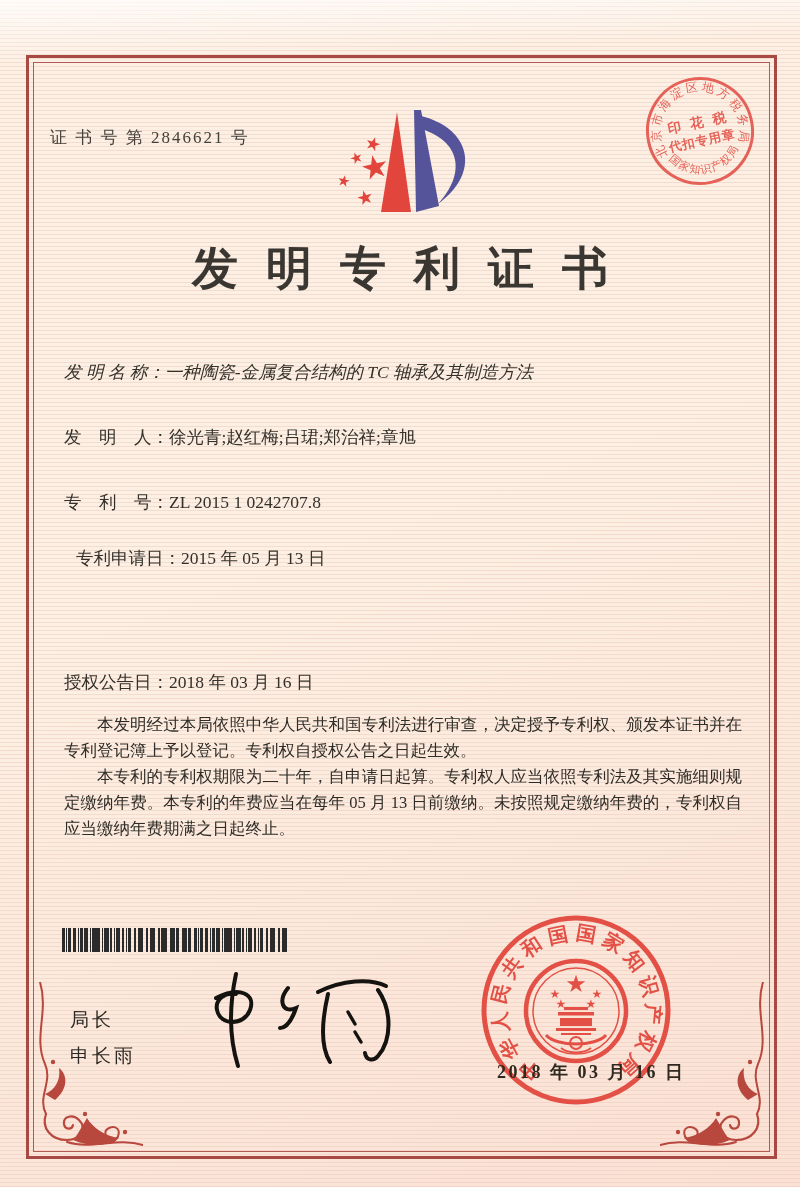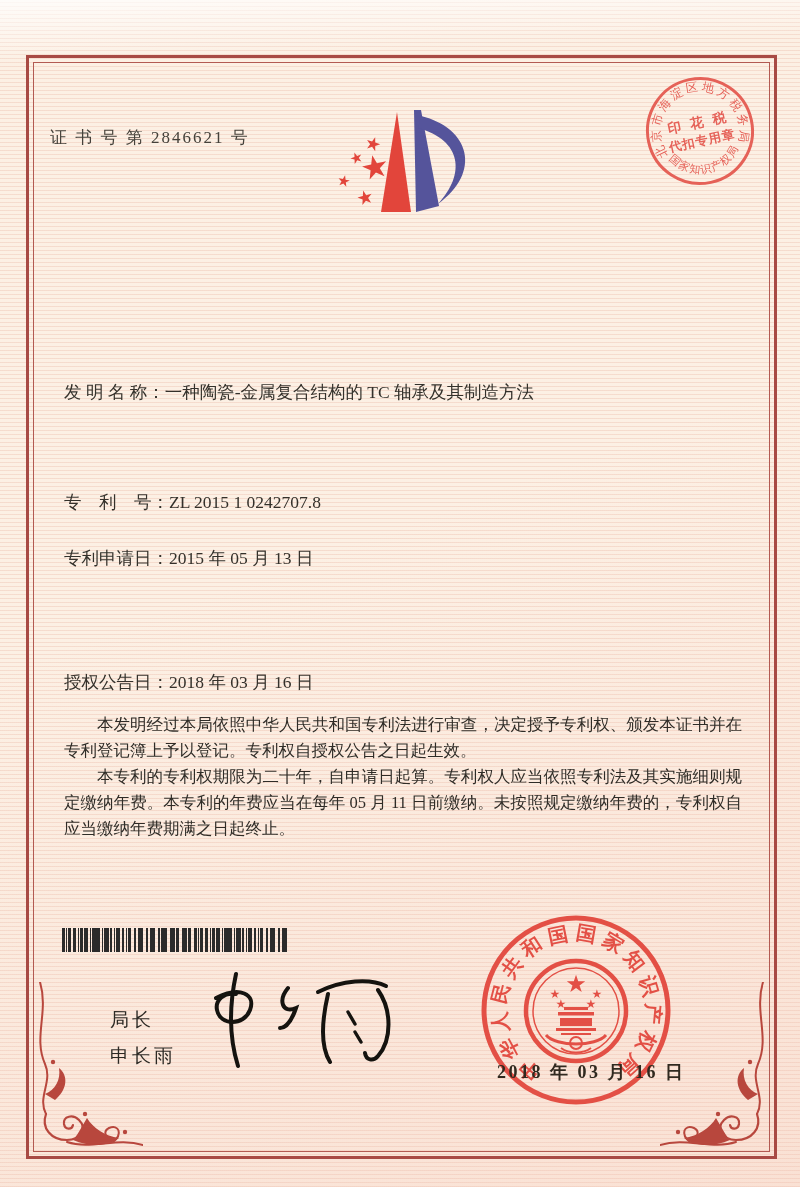--- a/index.html
+++ b/index.html
@@ -23,21 +23,21 @@
   .field{left:64px;width:682px;font-size:17.5px;color:#34312b;line-height:24px;}
   .field .lbl{color:#34312b;}
   .bodytext{left:64px;width:678px;top:712px;font-size:16.5px;line-height:26px;
          color:#2f2c27;text-align:justify;}
   .bodytext p{margin:0;text-indent:2em;}
   .barcode{left:62px;top:928px;width:226px;height:24px;
      background-image:
        repeating-linear-gradient(90deg,#2b2b2b 0 2px,rgba(0,0,0,0) 2px 6px),
        repeating-linear-gradient(90deg,#2b2b2b 0 1px,rgba(0,0,0,0) 1px 4px),
        repeating-linear-gradient(90deg,#2b2b2b 0 3px,rgba(0,0,0,0) 3px 11px);}
-  .signer{left:70px;top:1002px;font-size:19px;letter-spacing:3px;color:#2c2924;line-height:36px;margin-left:40px;}
+  .signer{left:70px;top:1002px;font-size:19px;letter-spacing:3px;color:#2c2924;line-height:36px;}
   .issue-date{left:497px;top:1060px;font-size:18px;letter-spacing:2.5px;color:#30291f;font-weight:bold;}
   .seal-tax{left:640px;top:71px;width:120px;height:120px;transform:rotate(-12deg);opacity:.92;}
   .seal-cnipa{left:461px;top:895px;width:230px;height:230px;opacity:.93;}
   .sig{left:200px;top:968px;width:215px;height:110px;}
   .flourish{width:110px;height:170px;}
   .fl-right{right:30px;bottom:35px;}
   .fl-left{left:33px;bottom:35px;transform:scaleX(-1);}
   svg text{font-family:"Liberation Serif","DejaVu Serif",serif;}
 </style>
 </head>
@@ -103,37 +103,41 @@
     <text font-size="12" fill="#e4564d" letter-spacing="3">
       <textPath href="#taxTop">北京市海淀区地方税务局</textPath>
     </text>
     <text font-size="11" fill="#e4564d" letter-spacing="1">
       <textPath href="#taxBottom">国家知识产权局</textPath>
     </text>
     <text x="60" y="56" font-size="13.5" fill="#e4564d" text-anchor="middle" font-weight="bold" letter-spacing="3">印 花 税</text>
     <text x="60" y="74" font-size="12.5" fill="#e4564d" text-anchor="middle" font-weight="bold" letter-spacing="1">代扣专用章</text>
   </svg>
 
+  <div class="abs title">发明专利证书</div>
 
-  <div class="abs field" style="top:380px;">
+  <div class="abs field" style="top:360px;font-style:italic;">
     <span class="lbl">发 明 名 称：</span><span>一种陶瓷-金属复合结构的 TC 轴承及其制造方法</span>
+  </div>
+  <div class="abs field" style="top:425px;">
+    <span class="lbl">发　明　人：</span><span>徐光青;赵红梅;吕珺;郑治祥;章旭</span>
   </div>
   <div class="abs field" style="top:490px;">
     <span class="lbl">专　利　号：</span><span>ZL 2015 1 0242707.8</span>
   </div>
-  <div class="abs field" style="top:546px;">
+  <div class="abs field" style="top:546px;margin-left:12px;">
     <span class="lbl">专利申请日：</span><span>2015 年 05 月 13 日</span>
   </div>
   <div class="abs field" style="top:670px;">
     <span class="lbl">授权公告日：</span><span>2018 年 03 月 16 日</span>
   </div>
 
   <div class="abs bodytext">
     <p>本发明经过本局依照中华人民共和国专利法进行审查，决定授予专利权、颁发本证书并在专利登记簿上予以登记。专利权自授权公告之日起生效。</p>
-    <p>本专利的专利权期限为二十年，自申请日起算。专利权人应当依照专利法及其实施细则规定缴纳年费。本专利的年费应当在每年 05 月 11 日前缴纳。未按照规定缴纳年费的，专利权自应当缴纳年费期满之日起终止。</p>
+    <p>本专利的专利权期限为二十年，自申请日起算。专利权人应当依照专利法及其实施细则规定缴纳年费。本专利的年费应当在每年 05 月 13 日前缴纳。未按照规定缴纳年费的，专利权自应当缴纳年费期满之日起终止。</p>
   </div>
 
   <div class="abs barcode"></div>
 
   <div class="abs signer">
     <div>局长</div>
     <div>申长雨</div>
   </div>
 
   <svg class="abs sig" viewBox="0 0 215 110">

